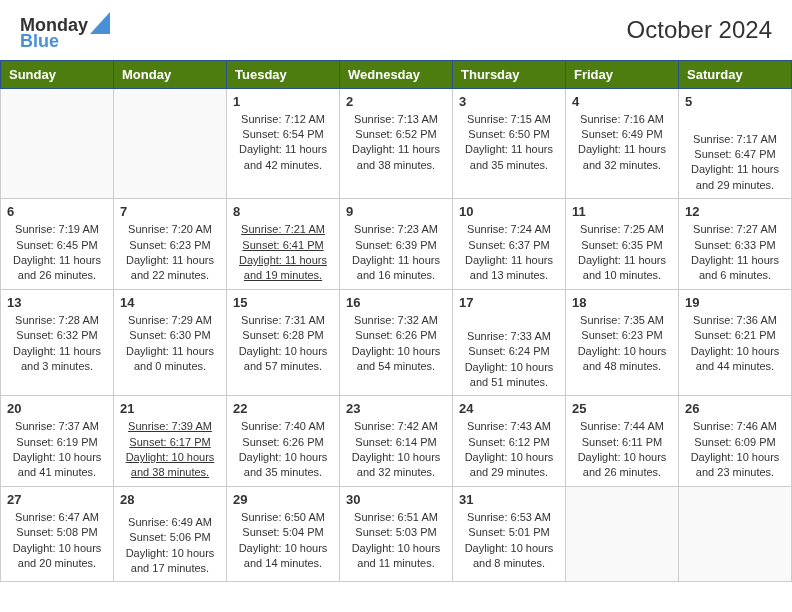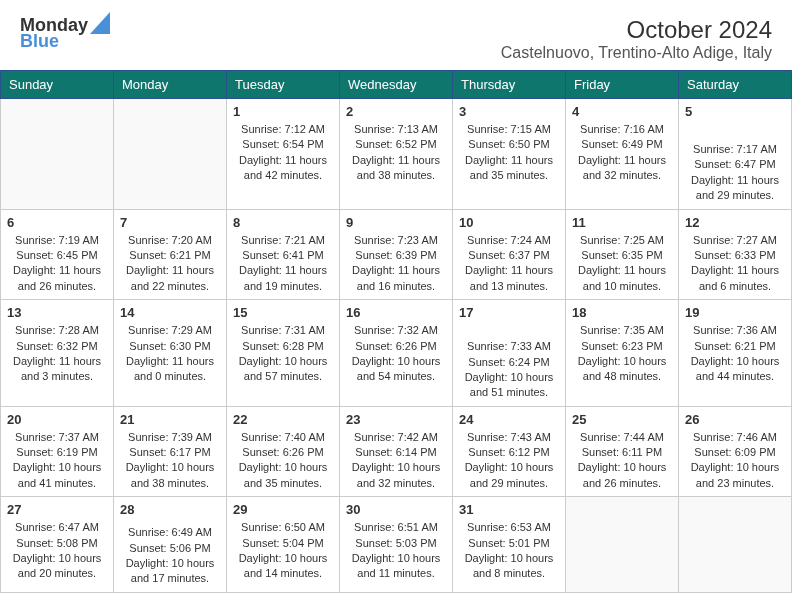--- a/index.html
+++ b/index.html
@@ -36,24 +36,24 @@
     .subtitle {
       font-size: 16px;
       color: #555;
     }
     .calendar {
       width: 100%;
       border-collapse: collapse;
       margin: 0;
     }
     .calendar th {
-      background-color: #0f766e;
+      background-color: #4d7c0f;
       color: #fff;
       font-size: 13px;
-      font-weight: normal;
+      font-weight: bold;
       padding: 6px 8px;
       text-align: left;
       border: 1px solid #2a5090;
     }
     .calendar td {
       border: 1px solid #ccc;
       vertical-align: top;
       padding: 5px 6px;
       width: calc(100% / 7);
       min-height: 80px;
@@ -90,21 +90,20 @@
         <span class="logo-text">Monday</span>
         <svg width="20" height="22" viewBox="0 0 20 22" style="margin-left:2px;margin-top:-6px;">
           <polygon points="0,22 20,22 20,0" fill="#4a90d9"></polygon>
         </svg>
       </div>
       <span class="logo-text" style="color:#4a90d9;margin-top:-4px;">Blue</span>
     </div>
   </div>
   <div class="title-block">
     <div class="main-title">October 2024</div>
-    <div class="subtitle">Castelnuovo, Trentino-Alto Adige, Italy</div>
   </div>
 </div>
 
 <table class="calendar">
   <thead>
     <tr>
     <th>Sunday</th>
         <th>Monday</th>
         <th>Tuesday</th>
         <th>Wednesday</th>
@@ -151,26 +150,26 @@
       <tr class="week-row">
         <td>
           <div class="day-number">6</div>
           <div class="day-info" style="white-space: pre-line;">Sunrise: 7:19 AM
 Sunset: 6:45 PM
 Daylight: 11 hours and 26 minutes.</div>
         </td>
         <td>
           <div class="day-number">7</div>
           <div class="day-info" style="white-space: pre-line;">Sunrise: 7:20 AM
-Sunset: 6:21 PM
+Sunset: 6:23 PM
 Daylight: 11 hours and 22 minutes.</div>
         </td>
         <td>
           <div class="day-number">8</div>
-          <div class="day-info" style="white-space: pre-line;">Sunrise: 7:21 AM
+          <div class="day-info" style="white-space: pre-line; text-decoration: underline;">Sunrise: 7:21 AM
 Sunset: 6:41 PM
 Daylight: 11 hours and 19 minutes.</div>
         </td>
         <td>
           <div class="day-number">9</div>
           <div class="day-info" style="white-space: pre-line;">Sunrise: 7:23 AM
 Sunset: 6:39 PM
 Daylight: 11 hours and 16 minutes.</div>
         </td>
         <td>
@@ -238,21 +237,21 @@
       </tr>
       <tr class="week-row">
         <td>
           <div class="day-number">20</div>
           <div class="day-info" style="white-space: pre-line;">Sunrise: 7:37 AM
 Sunset: 6:19 PM
 Daylight: 10 hours and 41 minutes.</div>
         </td>
         <td>
           <div class="day-number">21</div>
-          <div class="day-info" style="white-space: pre-line;">Sunrise: 7:39 AM
+          <div class="day-info" style="white-space: pre-line; text-decoration: underline;">Sunrise: 7:39 AM
 Sunset: 6:17 PM
 Daylight: 10 hours and 38 minutes.</div>
         </td>
         <td>
           <div class="day-number">22</div>
           <div class="day-info" style="white-space: pre-line;">Sunrise: 7:40 AM
 Sunset: 6:26 PM
 Daylight: 10 hours and 35 minutes.</div>
         </td>
         <td>

